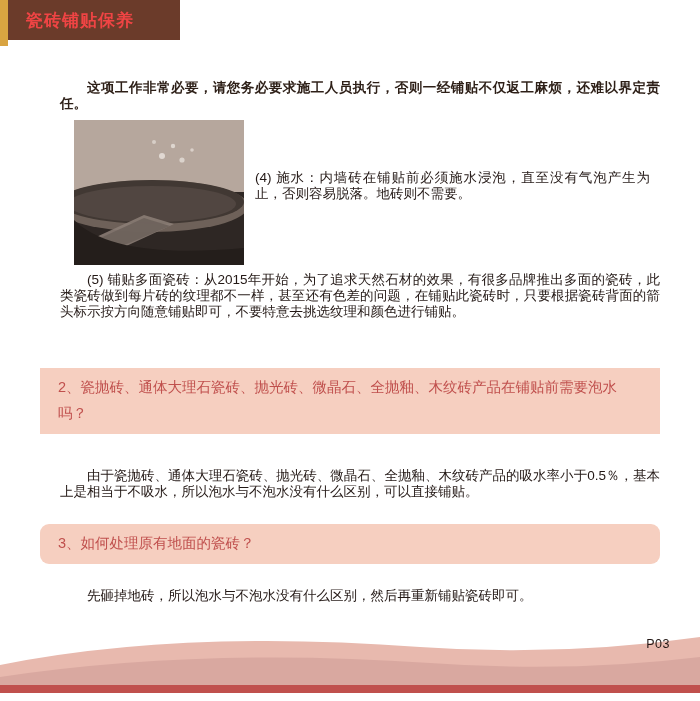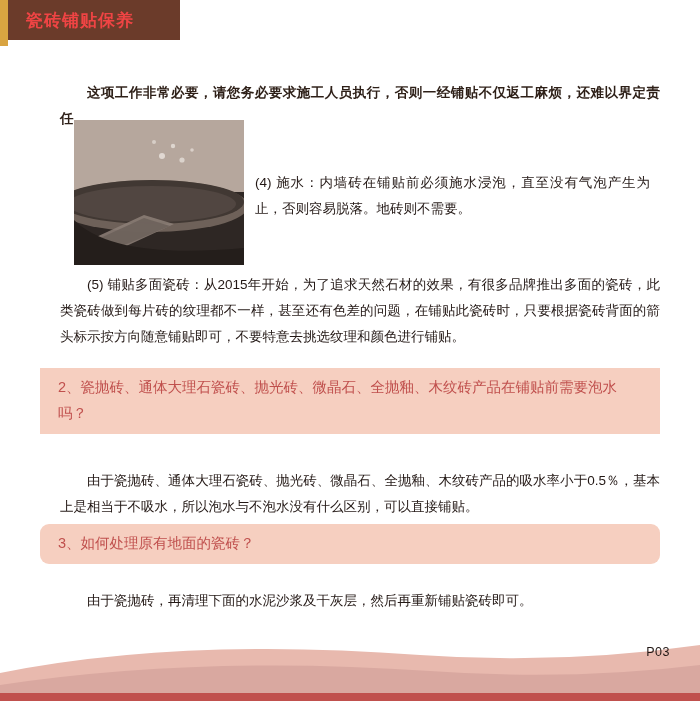--- a/index.html
+++ b/index.html
@@ -55,21 +55,21 @@
     position: absolute;
     top: 46px;
     left: 0;
     width: 700px;
     height: 600px;
   }
 
   .para {
     position: absolute;
     font-size: 13.5px;
-    line-height: 26px;
+    line-height: 16px;
     color: #231815;
     text-align: justify;
   }
 
   .para-intro {
     left: 60px;
     top: 20px;
     width: 600px;
     font-weight: bold;
     color: #2d1f17;
@@ -131,21 +131,21 @@
     left: 60px;
     top: 528px;
     width: 600px;
     text-indent: 2em;
   }
 
   
   .footer {
     position: absolute;
     left: 0;
-    bottom: 0;
+    bottom: 8px;
     width: 700px;
     height: 80px;
     overflow: hidden;
   }
   .footer svg { display: block; }
   .page-number {
     position: absolute;
     right: 30px;
     bottom: 42px;
     font-size: 12.5px;
@@ -193,21 +193,21 @@
   <p class="para para-4">(4) 施水：内墙砖在铺贴前必须施水浸泡，直至没有气泡产生为止，否则容易脱落。地砖则不需要。</p>
 
   <p class="para para-5">(5) 铺贴多面瓷砖：从2015年开始，为了追求天然石材的效果，有很多品牌推出多面的瓷砖，此类瓷砖做到每片砖的纹理都不一样，甚至还有色差的问题，在铺贴此瓷砖时，只要根据瓷砖背面的箭头标示按方向随意铺贴即可，不要特意去挑选纹理和颜色进行铺贴。</p>
 
   <div class="qblock qblock-2">2、瓷抛砖、通体大理石瓷砖、抛光砖、微晶石、全抛釉、木纹砖产品在铺贴前需要泡水吗？</div>
 
   <p class="para para-a2">由于瓷抛砖、通体大理石瓷砖、抛光砖、微晶石、全抛釉、木纹砖产品的吸水率小于0.5％，基本上是相当于不吸水，所以泡水与不泡水没有什么区别，可以直接铺贴。</p>
 
   <div class="qblock qblock-3">3、如何处理原有地面的瓷砖？</div>
 
-  <p class="para para-a3">由于瓷抛砖，再清理下面的水泥沙浆及干灰层，然后再重新铺贴瓷砖即可。</p>
+  <p class="para para-a3">先砸掉地砖，所以泡水与不泡水没有什么区别，然后再重新铺贴瓷砖即可。</p>
 
 </div>
 
 <div class="footer">
   <svg width="700" height="80" viewBox="0 0 700 80" preserveAspectRatio="none">
     <path d="M0 52 Q180 16 420 34 Q560 44 700 24 L700 80 L0 80 Z" fill="#e8b9ae"></path>
     <path d="M0 64 Q200 34 430 50 Q570 60 700 44 L700 80 L0 80 Z" fill="#d9a8a0"></path>
     <rect x="0" y="72" width="700" height="8" fill="#c0504d"></rect>
   </svg>
   <div class="page-number">P03</div>

